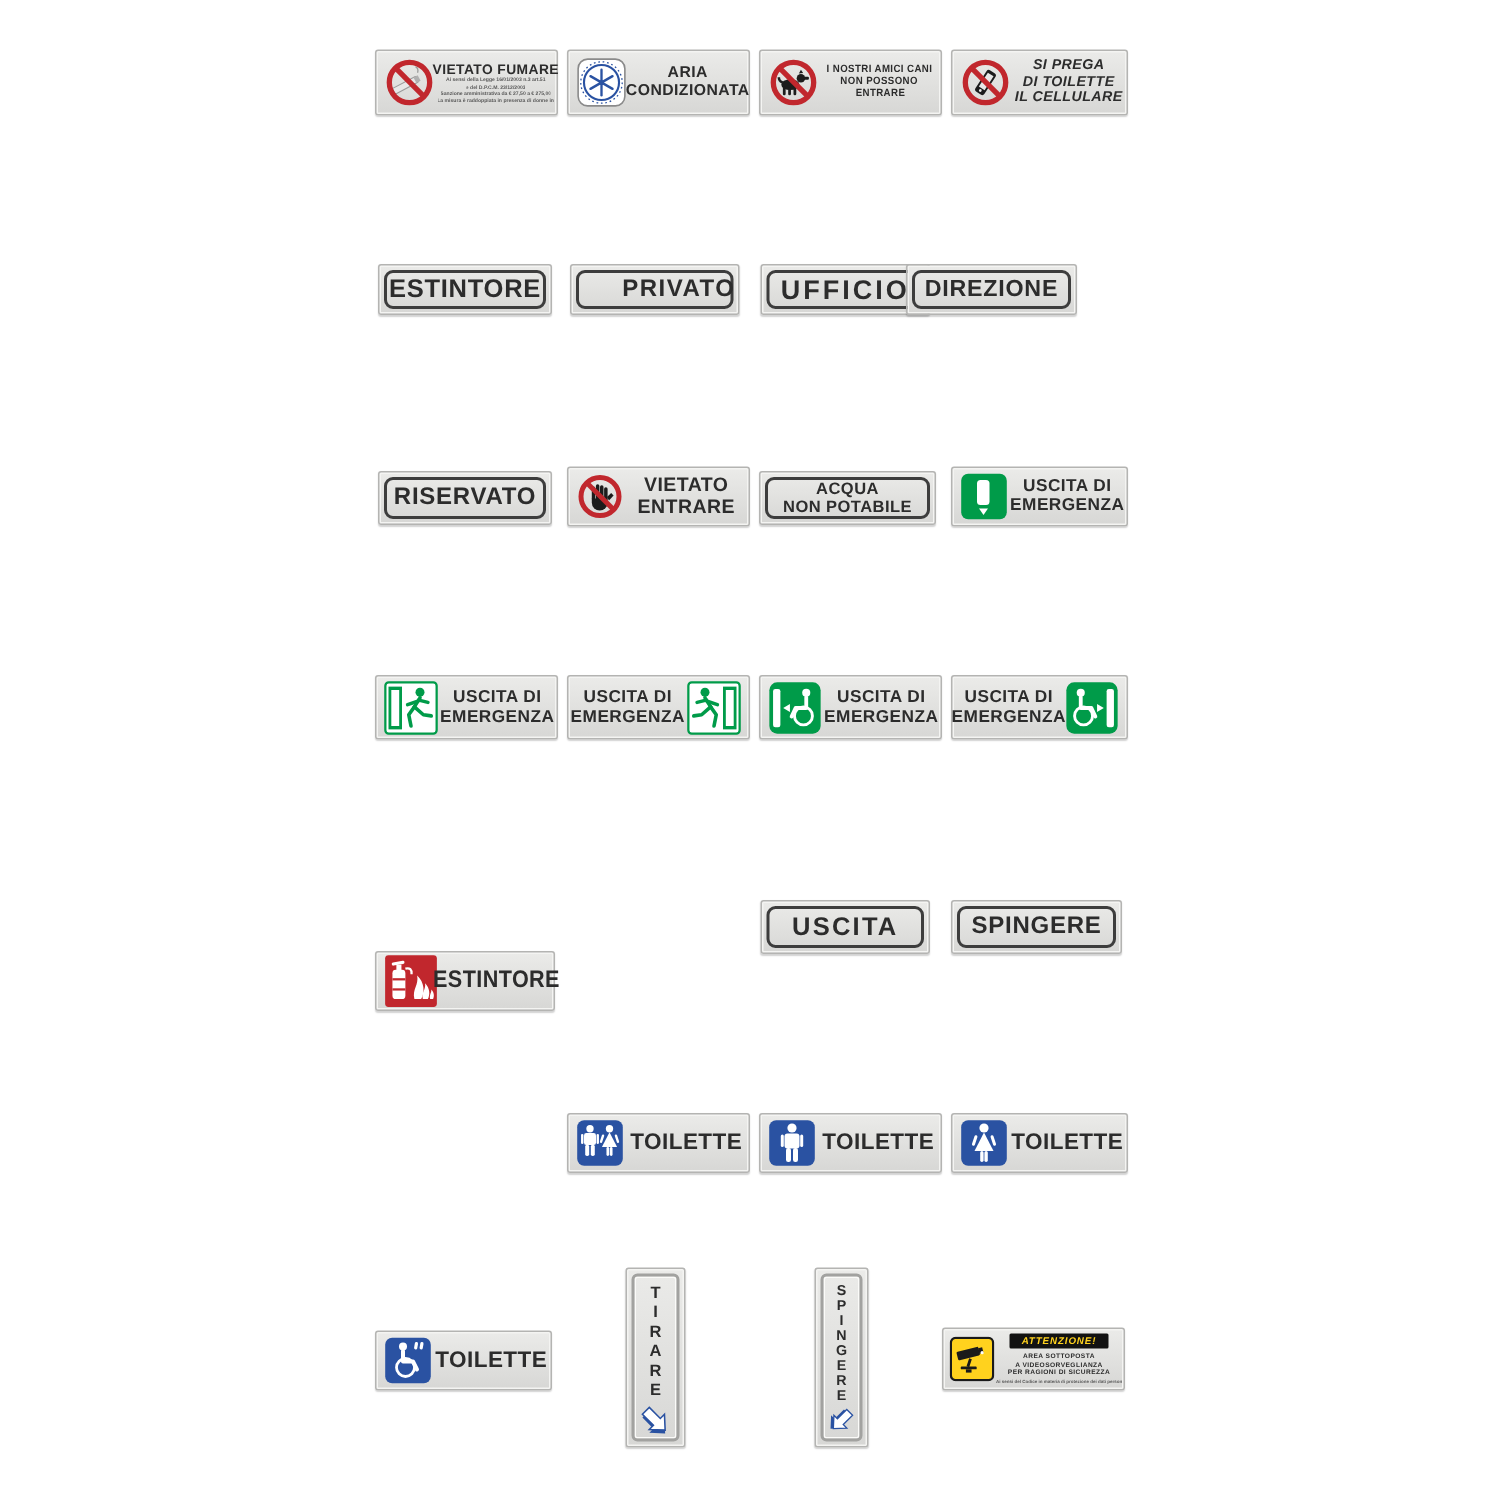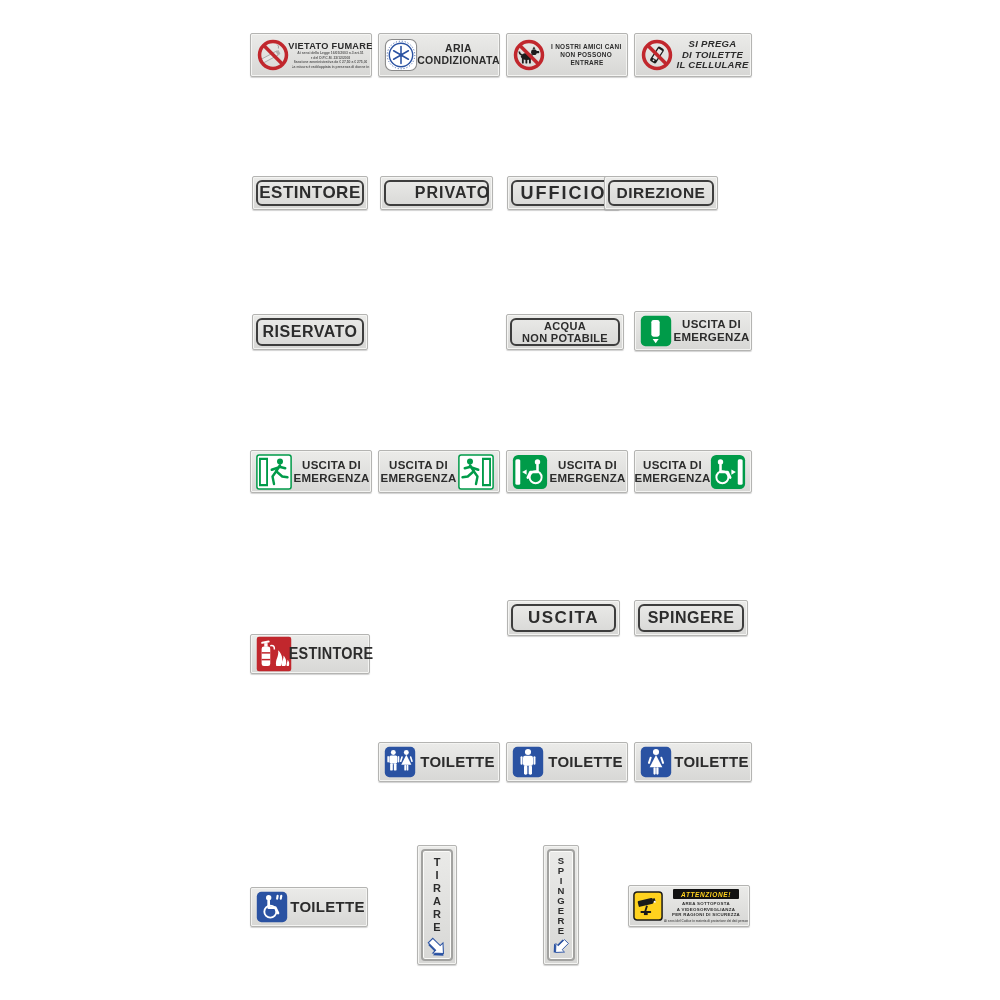--- a/index.html
+++ b/index.html
@@ -139,20 +139,42 @@
     <div class="sign" style="left: 604px; top: 176px; width: 114px; height: 34px;">
       <div class="frame">
         <span class="line" style="font-size: 15.5px; letter-spacing: 0.5px;">DIREZIONE</span>
       </div>
     </div>
     <div class="sign" style="left: 252px; top: 314px; width: 116px; height: 36px;">
       <div class="frame">
         <span class="line" style="font-size: 16px; letter-spacing: 0.5px;">RISERVATO</span>
       </div>
     </div>
+    <div class="sign" style="left: 378px; top: 311px; width: 122px; height: 40px;">
+      <div class="ictxt">
+        <span class="icon" style="width: 32px; height: 32px;">
+          <svg viewBox="0 0 48 48">
+            <g fill="#1c1c1c">
+              <rect x="15.8" y="14" width="3.5" height="14" rx="1.7"></rect>
+              <rect x="19.9" y="11.8" width="3.5" height="16" rx="1.7"></rect>
+              <rect x="24" y="12.8" width="3.5" height="15" rx="1.7"></rect>
+              <rect x="28.1" y="14.8" width="3.5" height="13" rx="1.7"></rect>
+              <path d="M15.8 26 h15.8 v4.2 a7.9 7.9 0 0 1 -15.8 0 z"></path>
+              <path d="M31 24.5 l4.2 -4 2.4 2.6 -4.6 4.8 z"></path>
+            </g>
+            <circle cx="24" cy="24" r="19" fill="none" stroke="#c1272d" stroke-width="5"></circle>
+            <line x1="11" y1="10.5" x2="37.5" y2="37" stroke="#c1272d" stroke-width="5"></line>
+          </svg>
+        </span>
+        <div class="txtcol">
+          <span class="line" style="font-size: 13px;">VIETATO</span>
+          <span class="line" style="font-size: 13px;">ENTRARE</span>
+        </div>
+      </div>
+    </div>
     <div class="sign" style="left: 506px; top: 314px; width: 118px; height: 36px;">
       <div class="frame">
         <span class="line" style="font-size: 11px;">ACQUA</span>
         <span class="line" style="font-size: 11px;">NON POTABILE</span>
       </div>
     </div>
     <div class="sign" style="left: 634px; top: 311px; width: 118px; height: 40px;">
       <div class="ictxt">
         <span class="icon" style="width: 32px; height: 32px;">
           <svg viewBox="0 0 48 48">

